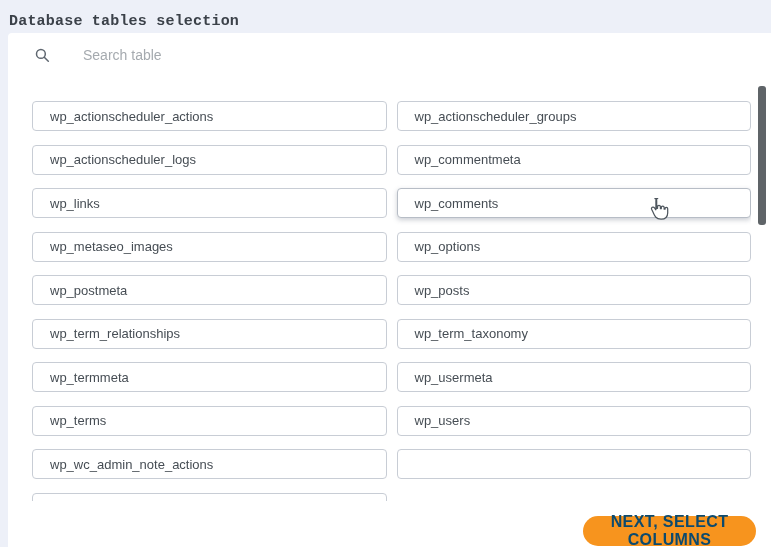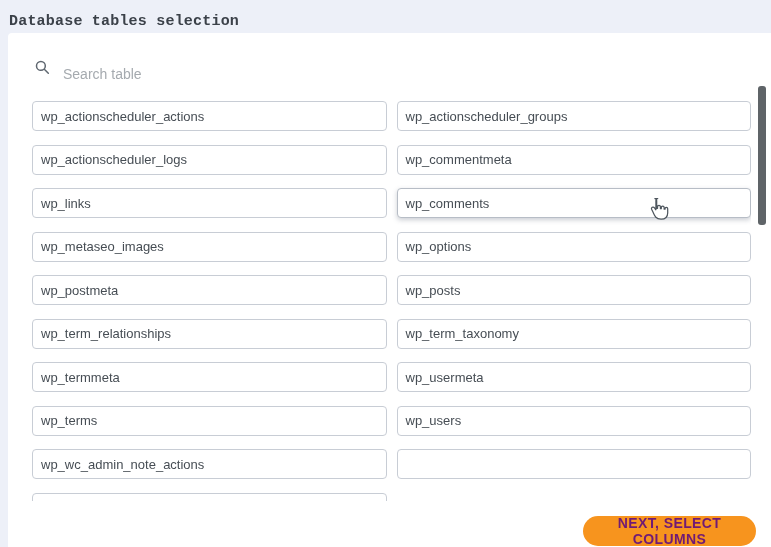--- a/index.html
+++ b/index.html
@@ -10,57 +10,57 @@
     -webkit-font-smoothing:antialiased;
   }
   .page-title{
     position:absolute;left:9px;top:3px;
     font-size:15px;font-weight:700;color:#3b4149;letter-spacing:.2px;font-family:Liberation Mono, monospace;
   }
   .card{
     position:absolute;left:8px;top:33px;width:763px;height:514px;
     background:#ffffff;border-radius:4px 0 0 0;
   }
-  .search-row{position:absolute;left:27px;top:27px;height:28px;display:flex;}
+  .search-row{position:absolute;left:27px;top:8px;height:28px;display:flex;align-items:center;gap:20px;}
   .search-row svg{display:block;}
   .search-input{
     border:none;outline:none;background:transparent;
     margin-left:11px;width:360px;
     font-family:"Liberation Sans", sans-serif;
     font-size:14px;color:#3c434a;
   }
   .search-input::placeholder{color:#a5aaaf;opacity:1;}
   .tables-grid{
     position:absolute;left:24px;top:68px;width:719px;height:400px;
     overflow:hidden;
     display:grid;grid-template-columns:repeat(2,1fr);
     column-gap:10px;row-gap:13.5px;
     grid-auto-rows:30px;
     align-content:start;
   }
   .table-item{
     box-sizing:border-box;height:30px;
     background:#fff;border:1px solid #c8cdd5;border-radius:4px;
-    display:flex;align-items:center;padding:0 8px;
+    display:flex;align-items:center;padding:0 17px;
     font-size:13px;color:#464d54;cursor:pointer;
     overflow:hidden;white-space:nowrap;
   }
   .table-item.hovered{
     border-color:#b7bdc6;
     box-shadow:0 2px 5px rgba(70,80,100,.28);
   }
   .scrollbar-thumb{
     position:absolute;left:750px;top:53px;width:8px;height:139px;
     background:#5f6468;border-radius:3px;
   }
   .next-button{
     position:absolute;left:575px;top:483px;width:173px;height:30px;
     border:none;border-radius:15px;
-    color:#701a75;font-family:"Liberation Sans", sans-serif;
-    font-size:14px;font-weight:700;letter-spacing:.4px;
+    color:#0c4a6e;font-family:"Liberation Sans", sans-serif;
+    font-size:16px;font-weight:700;letter-spacing:.4px;
     display:flex;align-items:center;justify-content:center;
     cursor:pointer;
   }
   .hand-cursor{position:absolute;left:647px;top:196px;pointer-events:none;z-index:10;}
 </style>
 </head>
 <body>
 
 <h1 class="page-title">Database tables selection</h1>
 

